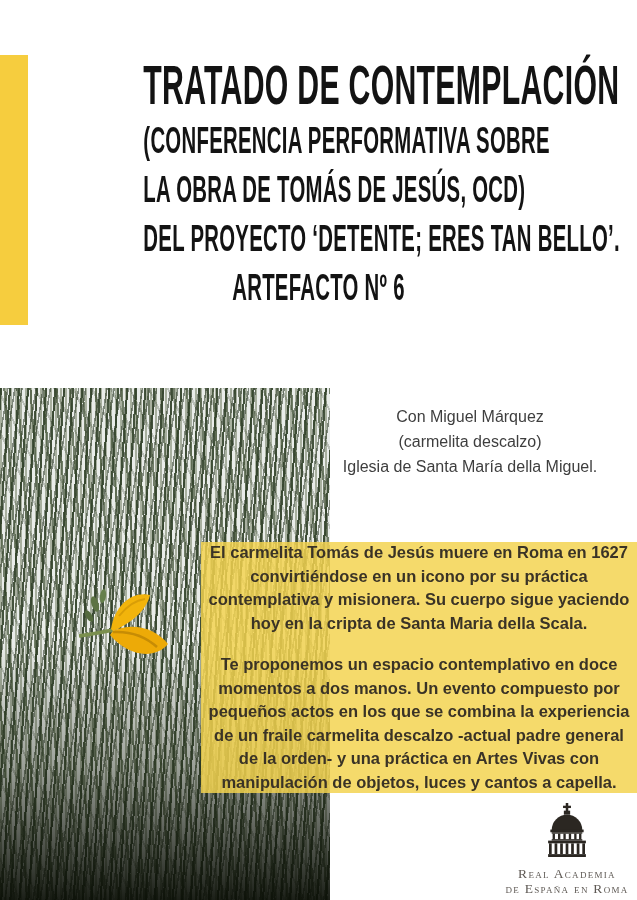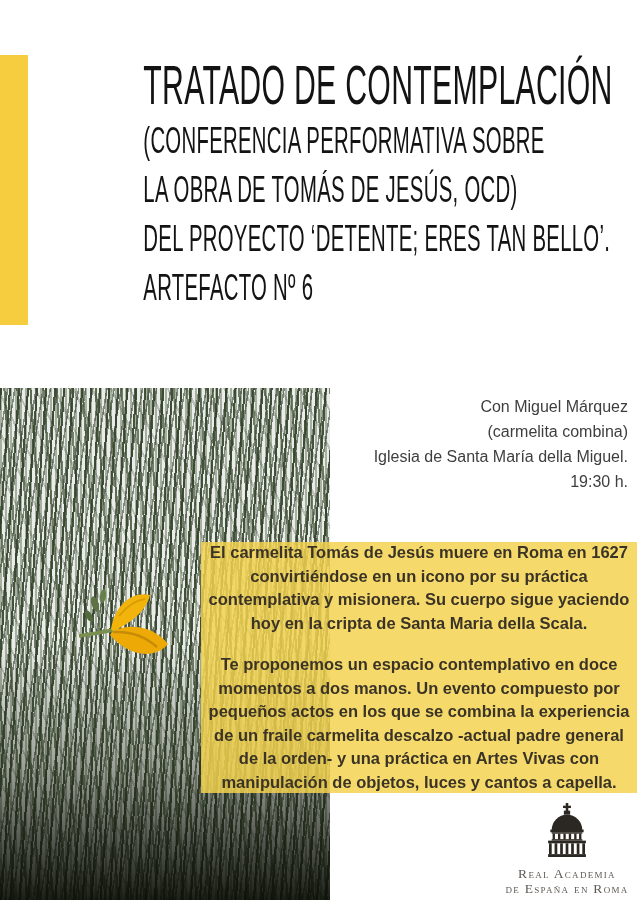--- a/index.html
+++ b/index.html
@@ -13,38 +13,38 @@
 
   
   .accent-bar{
     position:absolute;left:0;top:55px;width:28px;height:270px;
     background:#F6CD3E;
   }
 
   
   .title-block{
     position:absolute;left:0;right:0;top:54px;
-    color:#131313;font-weight:400;
+    text-align:center;color:#131313;font-weight:700;
   }
   .title-main{
     font-size:55px;line-height:62px;white-space:nowrap;
     transform:scaleX(.55);transform-origin:50% 50%;
     letter-spacing:.5px;
   }
   .title-sub{
     font-size:37px;line-height:49px;white-space:nowrap;
     transform:scaleX(.55);transform-origin:50% 50%;
     letter-spacing:.5px;
   }
   .title-sub:first-of-type{margin-top:9px;}
 
   
   .event-info{
-    position:absolute;left:312px;top:394px;width:316px;
-    text-align:right;color:#3e3e3e;
+    position:absolute;left:312px;top:404px;width:316px;
+    text-align:center;color:#3e3e3e;
     font-size:16px;line-height:25px;
   }
 
   
   .photo{
     position:absolute;left:0;top:388px;width:330px;height:512px;margin:0;
     background-color:#e9ece9;
     background-image:
       linear-gradient(to bottom, rgba(233,236,233,0) 0%, rgba(233,236,233,0) 50%,
                       rgba(28,36,20,.38) 74%, rgba(10,14,6,.92) 100%),
@@ -102,23 +102,22 @@
       <ellipse cx="14" cy="30" rx="3" ry="6.5" fill="#546a3e" transform="rotate(-30 14 30)"></ellipse>
       <path d="M36,43 C 40,18 58,5 75,9 C 71,26 54,38 38,45 Z" fill="#F2B40B"></path>
       <path d="M38,45 C 58,36 80,42 93,58 C 78,75 52,69 35,49 Z" fill="#EDAA07"></path>
       <path d="M38,46 C 56,45 71,51 82,61" stroke="#C68C05" stroke-width="2.5" fill="none"></path>
       <path d="M44,30 C 52,20 62,14 70,13" stroke="#D99E07" stroke-width="2" fill="none"></path>
     </svg>
   </figure>
 
   <section class="event-info">
     <div>Con Miguel Márquez</div>
-    <div>(carmelita combina)</div>
+    <div>(carmelita descalzo)</div>
     <div>Iglesia de Santa María della Miguel.</div>
-    <div>19:30 h.</div>
   </section>
 
   <section class="description">
     <p>El carmelita Tomás de Jesús muere en Roma en 1627 convirtiéndose en un icono por su práctica contemplativa y misionera. Su cuerpo sigue yaciendo hoy en la cripta de Santa Maria della Scala.</p>
     <p>Te proponemos un espacio contemplativo en doce momentos a dos manos. Un evento compuesto por pequeños actos en los que se combina la experiencia de un fraile carmelita descalzo -actual padre general de la orden- y una práctica en Artes Vivas con manipulación de objetos, luces y cantos a capella.</p>
   </section>
 
   <footer class="logo">
     <svg width="54" height="62" viewBox="0 0 60 62" xmlns="http://www.w3.org/2000/svg" fill="#2b2722">
       <rect x="28.6" y="1" width="2.8" height="9"></rect>

